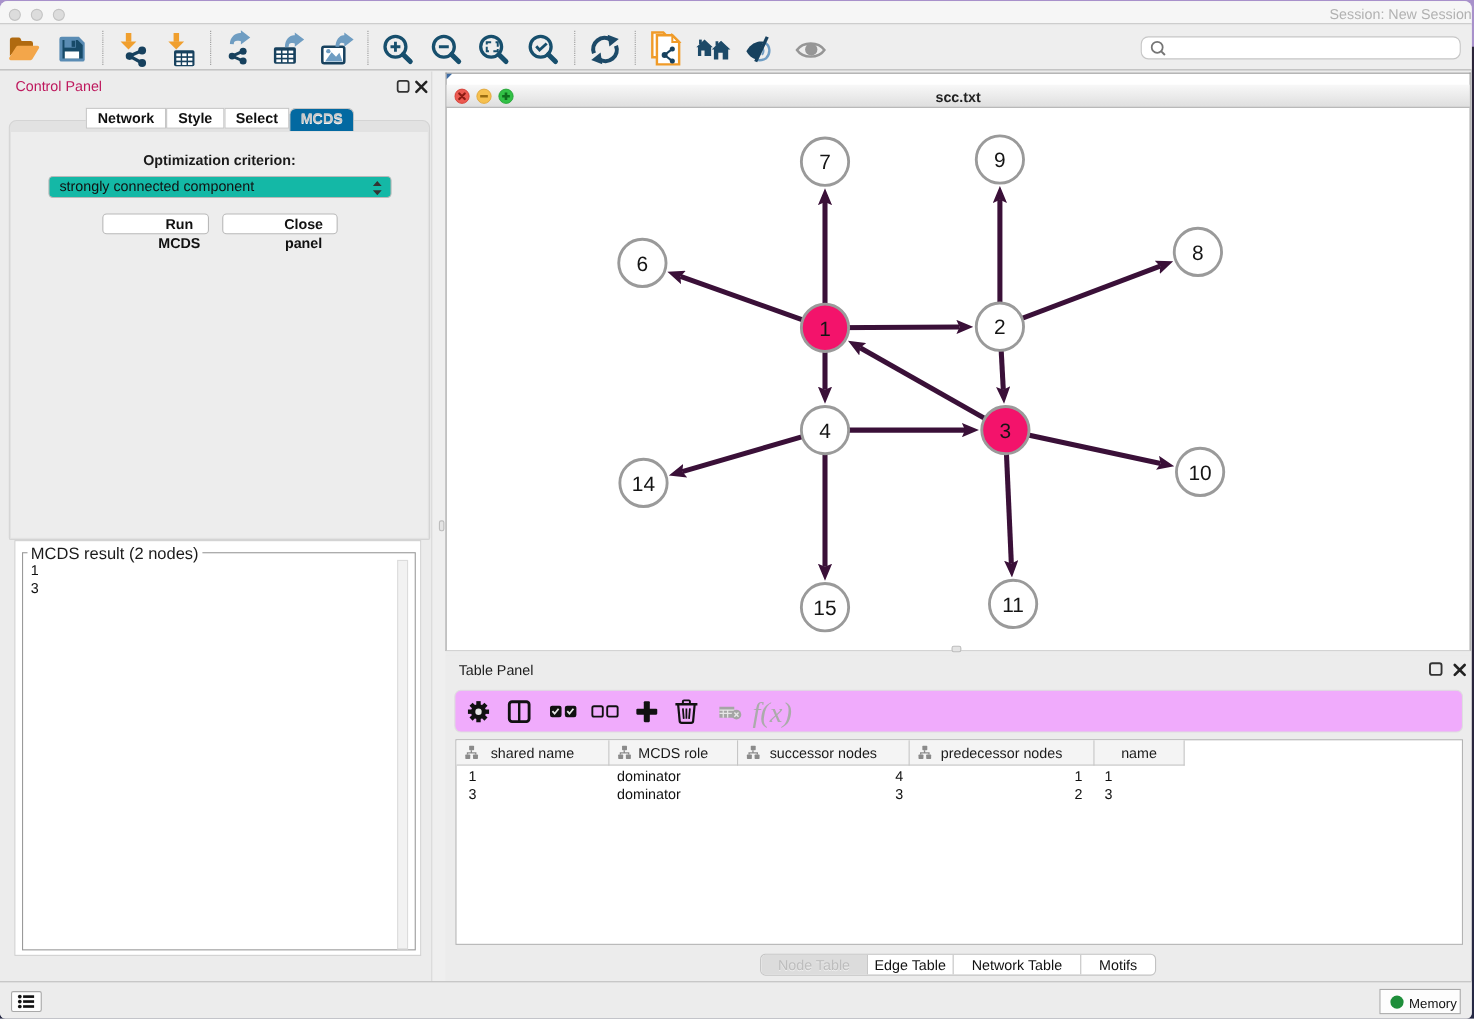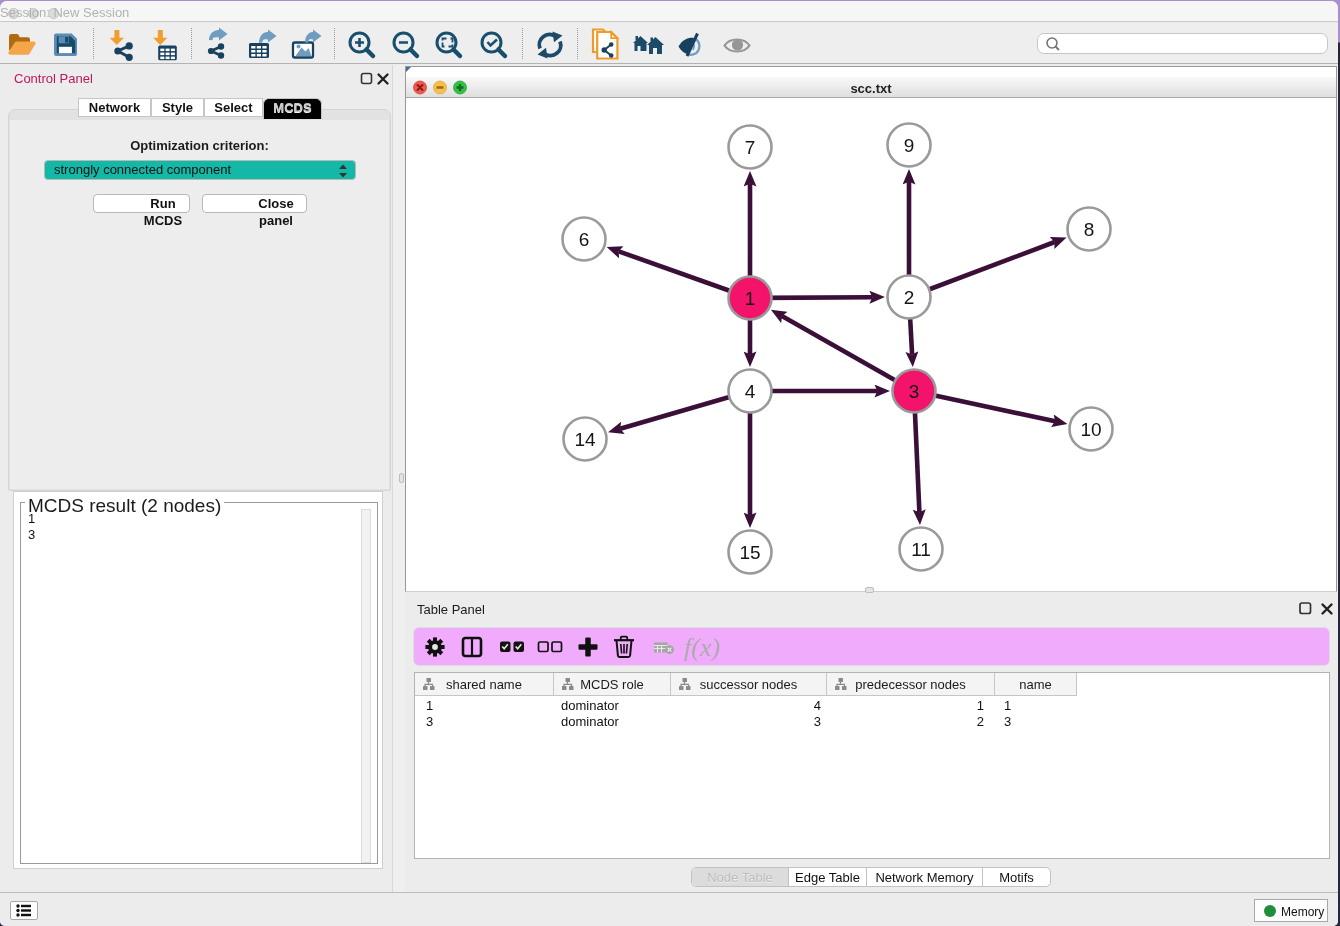--- a/index.html
+++ b/index.html
@@ -7,54 +7,54 @@
 body { background:linear-gradient(180deg,#a891cb 0 42px,#2a2338 43px 500px,#252844 100%);
   font-family:"Liberation Sans", sans-serif; }
 .app { position:absolute; left:0; top:1px; width:1338px; height:925px;
   background:#ececec; border-radius:7px 7px 5px 5px; overflow:hidden; }
 .abs { position:absolute; }
 
 .titlebar { position:absolute; left:0; top:0; width:100%; height:21px;
   background:#f6f6f6; border-bottom:1px solid #c9c9c9; }
 .tl { position:absolute; top:6.5px; width:11px; height:11px; border-radius:50%;
   background:#dcdcdc; border:1px solid #c3c3c3; }
-.title-text { position:absolute; top:4px; left:0; width:100%; text-align:left;
+.title-text { position:absolute; top:4px; left:0; width:100%; text-align:right;
   font-size:13px; color:#b2b2b2; }
 
 .toolbar { position:absolute; left:0; top:22px; width:100%; height:41px;
   background:#eeeeee; border-bottom:1px solid #b3b3b3; }
 .tsep { position:absolute; top:5px; height:31px; width:0;
   border-left:1px dotted #9a9a9a; }
 .searchbox { position:absolute; left:1037px; top:10px; width:291px; height:21px;
   background:#fff; border:1px solid #c6c6c6; border-radius:7px; }
 
 .cp-title { position:absolute; left:14px; top:70px; font-size:13px; color:#be185d; }
 .tab { position:absolute; top:97px; height:19px; background:#fff;
   border:1px solid #c6c6c6; font-size:13px; font-weight:bold; color:#111;
   text-align:center; line-height:17px; z-index:3; }
-.tab.sel { background:#000000; color:#c9c9c9; border-radius:6px 6px 0 0;
+.tab.sel { background:#0369a1; color:#c9c9c9; border-radius:6px 6px 0 0;
   height:21px; border-bottom:none; text-shadow:0 1px 0 #f4f4f4; }
 .cp-outer { position:absolute; left:8px; top:108px; width:383px; height:382px;
   background:#e2e2e2; border:1px solid #d4d4d4; border-radius:7px 7px 2px 2px; z-index:1; }
 .cp-inner { position:absolute; left:10px; top:119px; width:379px; height:369px;
   background:#ededed; z-index:2; }
 .opt-label { position:absolute; left:0; top:137px; width:399px; text-align:center;
   font-size:13px; font-weight:bold; color:#1b1b1b; z-index:4; }
 .dropdown { position:absolute; left:44px; top:159px; width:312px; height:20px;
   background:#14b8a6; border:1px solid #b9b9b9; border-radius:4px; z-index:4;
   font-size:13px; color:#111; line-height:18px; padding-left:9px; }
 .btn { position:absolute; top:193px; height:19px; background:#fff;
   border:1px solid #b9b9b9; border-radius:4px; font-size:13px; font-weight:bold; color:#111;
   text-align:center; line-height:17px; z-index:4;padding-left:43px; }
 .mcds-box { position:absolute; left:13px; top:490px; width:370px; height:378px;
   background:#fff; border:1px solid #cfcfcf; z-index:2; }
 .fieldset { position:absolute; left:6px; top:10px; width:358px; height:362px;
   border:1px solid #9a9a9a; }
 .fieldset-legend { position:absolute; left:4px; top:-8px; background:#fff;
-  padding:0 3px; font-size:19px; color:#1b1b1b; }
+  padding:0 3px; font-size:15px; color:#1b1b1b; }
 .mcds-text { position:absolute; left:2px; top:8px; font-size:13px;
   line-height:16px; color:#111; padding-left:5px; }
 .mcds-scroll { position:absolute; right:6px; top:6px; width:10px; height:354px;
   background:#f2f2f2; border:1px solid #dcdcdc; }
 
 .gutter { position:absolute; left:392px; top:64px; width:13px; height:828px;
   background:#efefef; border-left:1px solid #d8d8d8; }
 .handle { position:absolute; background:#e4e4e4; border:1px solid #bdbdbd;
   border-radius:2px; }
 
@@ -476,21 +476,21 @@
       <div class="td" style="left:146px; top:41px;">dominator</div>
       <div class="td" style="left:306px; top:41px; width:100px; text-align:right;">3</div>
       <div class="td" style="left:469px; top:41px; width:100px; text-align:right;">2</div>
       <div class="td" style="left:589px; top:41px;">3</div>
     </div>
     <div style="position:absolute; left:286px; top:271px; width:360px; height:20px;
       background:#fff; border:1px solid #c2c2c2; border-radius:5px; display:flex;
       font-size:13px; font-weight:normal; overflow:hidden;">
       <div style="width:96px; background:#dcdcdc; color:#bdbdbd; text-align:center; line-height:19px; text-shadow:0 1px 0 #efefef;">Node Table</div>
       <div style="width:78px; border-left:1px solid #c2c2c2; color:#111; text-align:center; line-height:19px;">Edge Table</div>
-      <div style="width:116px; border-left:1px solid #c2c2c2; color:#111; text-align:center; line-height:19px;">Network Memory</div>
+      <div style="width:116px; border-left:1px solid #c2c2c2; color:#111; text-align:center; line-height:19px;">Network Table</div>
       <div style="width:68px; border-left:1px solid #c2c2c2; color:#111; text-align:center; line-height:19px;">Motifs</div>
     </div>
   </div>
 
   <div class="statusbar">
     <div class="sbtn" style="left:10px; top:8px; width:28px; height:19px; border-radius:2px;">
       <svg width="26" height="17" viewBox="0 0 26 17">
         <g fill="#111">
           <circle cx="7" cy="4" r="1.7"></circle>
             <rect x="10" y="2.8" width="10" height="2.4"></rect>

